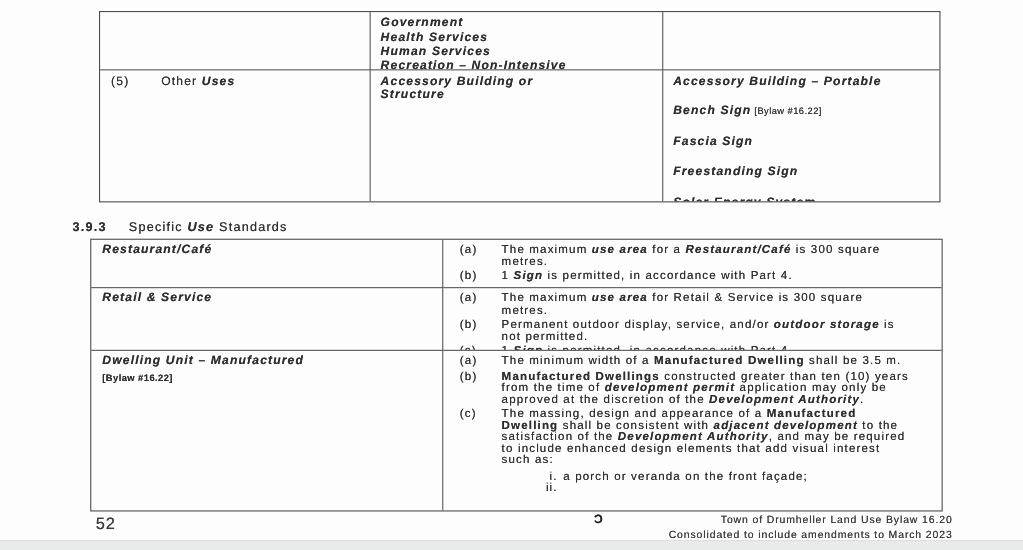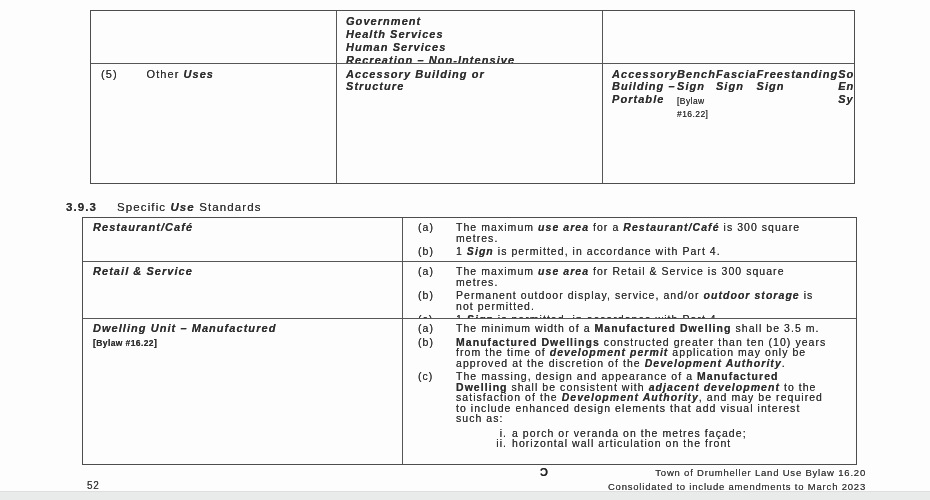--- a/index.html
+++ b/index.html
@@ -16,21 +16,21 @@
     left:90px;top:10px;width:763px;
     display:grid;grid-template-columns:246px 266px 1fr;grid-template-rows:53px 119px;
     border:1.4px solid #4d4d4d;
     font-size:11px;letter-spacing:1.05px;line-height:12.4px;
   }
   .use-table .cell{border-right:1.2px solid #565656;border-bottom:1.2px solid #565656;padding:4px 8px 2px 9px;overflow:hidden;}
   .use-table .cell.last-col{border-right:none;}
   .use-table .cell.last-row{border-bottom:none;}
   .bi-text{font-weight:700;font-style:italic;}
   .use-list div{margin-bottom:0.5px;}
-  .disc-list{display:flex;flex-direction:row;row-gap:5px;}
+  .disc-list{display:flex;flex-direction:column;row-gap:15px;}
   .disc-item{max-width:205px;}
   .cat-row{display:flex;gap:29px;padding-left:1px;}
   .permitted-wrap{max-width:200px;}
 
   
   .heading{left:66px;top:201px;font-size:11.5px;letter-spacing:1.1px;}
   .heading .num{font-weight:700;margin-right:20px;}
 
   
   .std-table{
@@ -51,21 +51,21 @@
   .sub-list{margin-left:78px;margin-top:1px;}
   .sub-item{display:flex;}
   .sub-item .slbl{flex:0 0 16px;text-align:right;padding-right:5px;}
   
   .sg-r{}
   .sg-b{font-weight:700;}
   .sg-bi{font-weight:700;font-style:italic;}
   .sg-sm{font-size:8.5px;letter-spacing:0.4px;}
 
   
-  .pageno{left:87px;top:480px;font-size:10px;letter-spacing:0.8px;color:#3a3a3a;}
+  .pageno{left:87px;top:468px;font-size:15px;letter-spacing:0.8px;color:#3a3a3a;}
   .logo{left:540px;top:466px;font-size:11px;font-weight:700;color:#222;}
   .footer1{right:64px;top:467px;font-size:9.5px;letter-spacing:0.8px;color:#3a3a3a;}
   .footer2{right:64px;top:481px;font-size:9.5px;letter-spacing:0.8px;color:#3a3a3a;}
 
   .bottom-strip{left:0;top:491px;width:930px;height:9px;background:#e9eaea;border-top:1px solid #dedede;}
 </style>
 </head>
 <body>
 
 <div class="abs use-table">
@@ -148,25 +148,24 @@
       <span class="lbl">(b)</span>
       <span class="txt"><span class="sg-b">Manufactured Dwellings</span><span class="sg-r"> constructed greater than ten (10) years from the time of </span><span class="sg-bi">development permit</span><span class="sg-r"> application may only be approved at the discretion of the </span><span class="sg-bi">Development Authority</span><span class="sg-r">.</span></span>
     </div>
     <div class="std-item">
       <span class="lbl">(c)</span>
       <span class="txt"><span class="sg-r">The massing, design and appearance of a </span><span class="sg-b">Manufactured Dwelling</span><span class="sg-r"> shall be consistent with </span><span class="sg-bi">adjacent development</span><span class="sg-r"> to the satisfaction of the </span><span class="sg-bi">Development Authority</span><span class="sg-r">, and may be required to include enhanced design elements that add visual interest such as:</span></span>
     </div>
     <div class="sub-list">
       <div class="sub-item">
         <span class="slbl">i.</span>
-        <span>a porch or veranda on the metres façade;</span>
+        <span>a porch or veranda on the front façade;</span>
       </div>
       <div class="sub-item">
         <span class="slbl">ii.</span>
-        <span>horizontal wall articulation on the front</span>
       </div>
     </div>
   </div>
 </div>
 
 <div class="abs pageno">52</div>
 <div class="abs logo">Ɔ</div>
 <div class="abs footer1">Town of Drumheller Land Use Bylaw 16.20</div>
 <div class="abs footer2">Consolidated to include amendments to March 2023</div>
 <div class="abs bottom-strip"></div>

